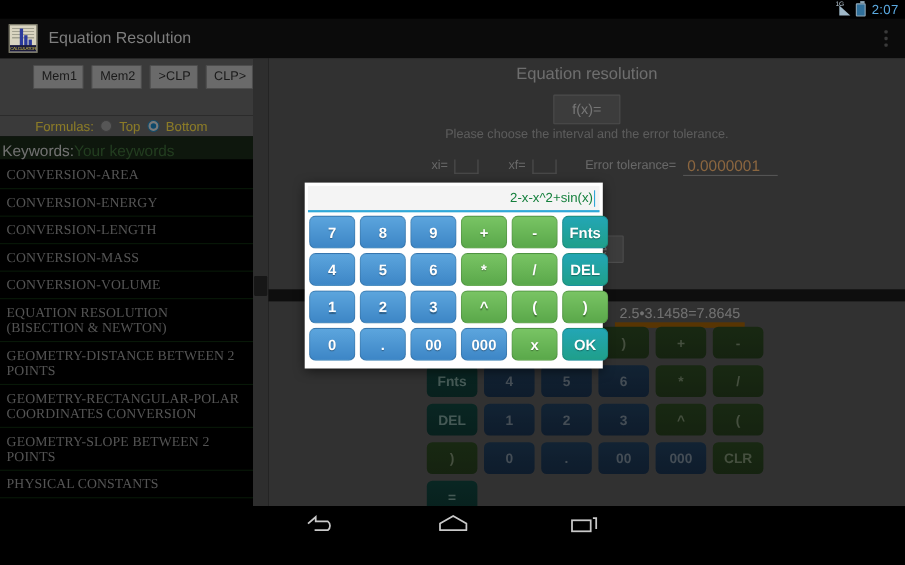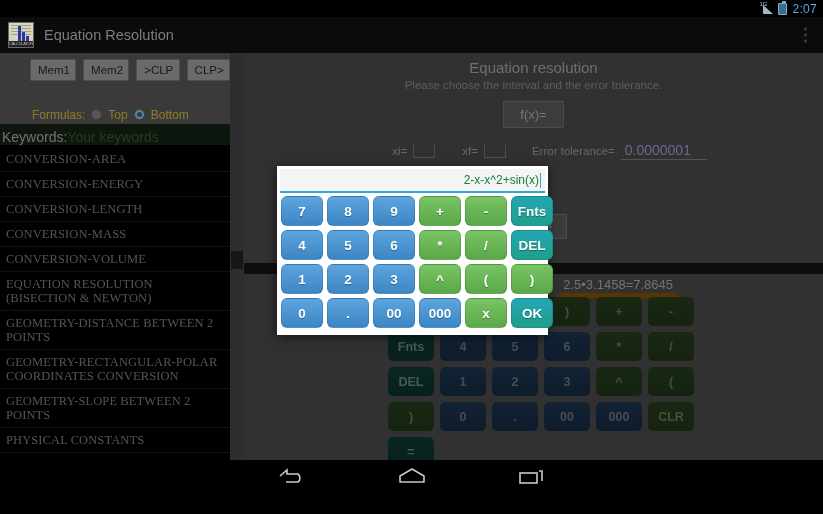--- a/index.html
+++ b/index.html
@@ -145,21 +145,21 @@
   #interval-row {
     display:flex; align-items:center; margin-top:14px; padding-left:32px; gap:6px;justify-content:center;
   }
   .lbl-small { color:#bdbdbd; font-size:11.5px; }
   .tinyfield {
     width:22px; height:13px; border-bottom:1px solid #8f8f8f;
     border-left:1px solid #8f8f8f; border-right:1px solid #8f8f8f;
     display:inline-block;
   }
   #tol-field {
-    color:#c4b5fd; font-size:14px; border-bottom:1px solid #9a9a9a;
+    color:#fdba74; font-size:14px; border-bottom:1px solid #9a9a9a;
     padding:0 4px 1px 4px; min-width:86px;
   }
   .method-row { display:flex; align-items:center; gap:7px; padding-left:60px; margin-top:9px; }
   .mradio { width:11px; height:11px; border:1.6px solid #a0a0a0; border-radius:50%;
             background:transparent; display:inline-block; }
   .mlabel { color:#c9c9c9; font-size:12px; }
   #action-row { display:flex; gap:14px; padding-left:180px; margin-top:8px; }
   .actbtn {
     background:#6d6d6d; border:1px solid #8a8a8a; color:#dedede;
     font-size:13.5px; padding:4px 14px; border-radius:1px; cursor:pointer;
@@ -300,25 +300,25 @@
         <div class="kwitem">SCIENTIFIC CALCULATOR</div>
       </div>
   </div>
 
   <div id="divider">
     <div class="grip"></div>
   </div>
 
   <div id="rightpanel">
     <div id="eq-title">Equation resolution</div>
-    <div id="eq-sub">Please choose the interval and the error tolerance.</div>
-
     <div id="fx-wrap">
       <div id="fx-btn">f(x)=</div>
     </div>
+
+    <div id="eq-sub">Please choose the interval and the error tolerance.</div>
 
     <div id="interval-row">
       <span class="lbl-small">xi=</span>
       <span class="tinyfield"></span>
       <span class="lbl-small" style="margin-left:21px;">xf=</span>
       <span class="tinyfield"></span>
       <span class="lbl-small" style="margin-left:20px;">Error tolerance=</span>
       <span id="tol-field">0.0000001</span>
     </div>
 

